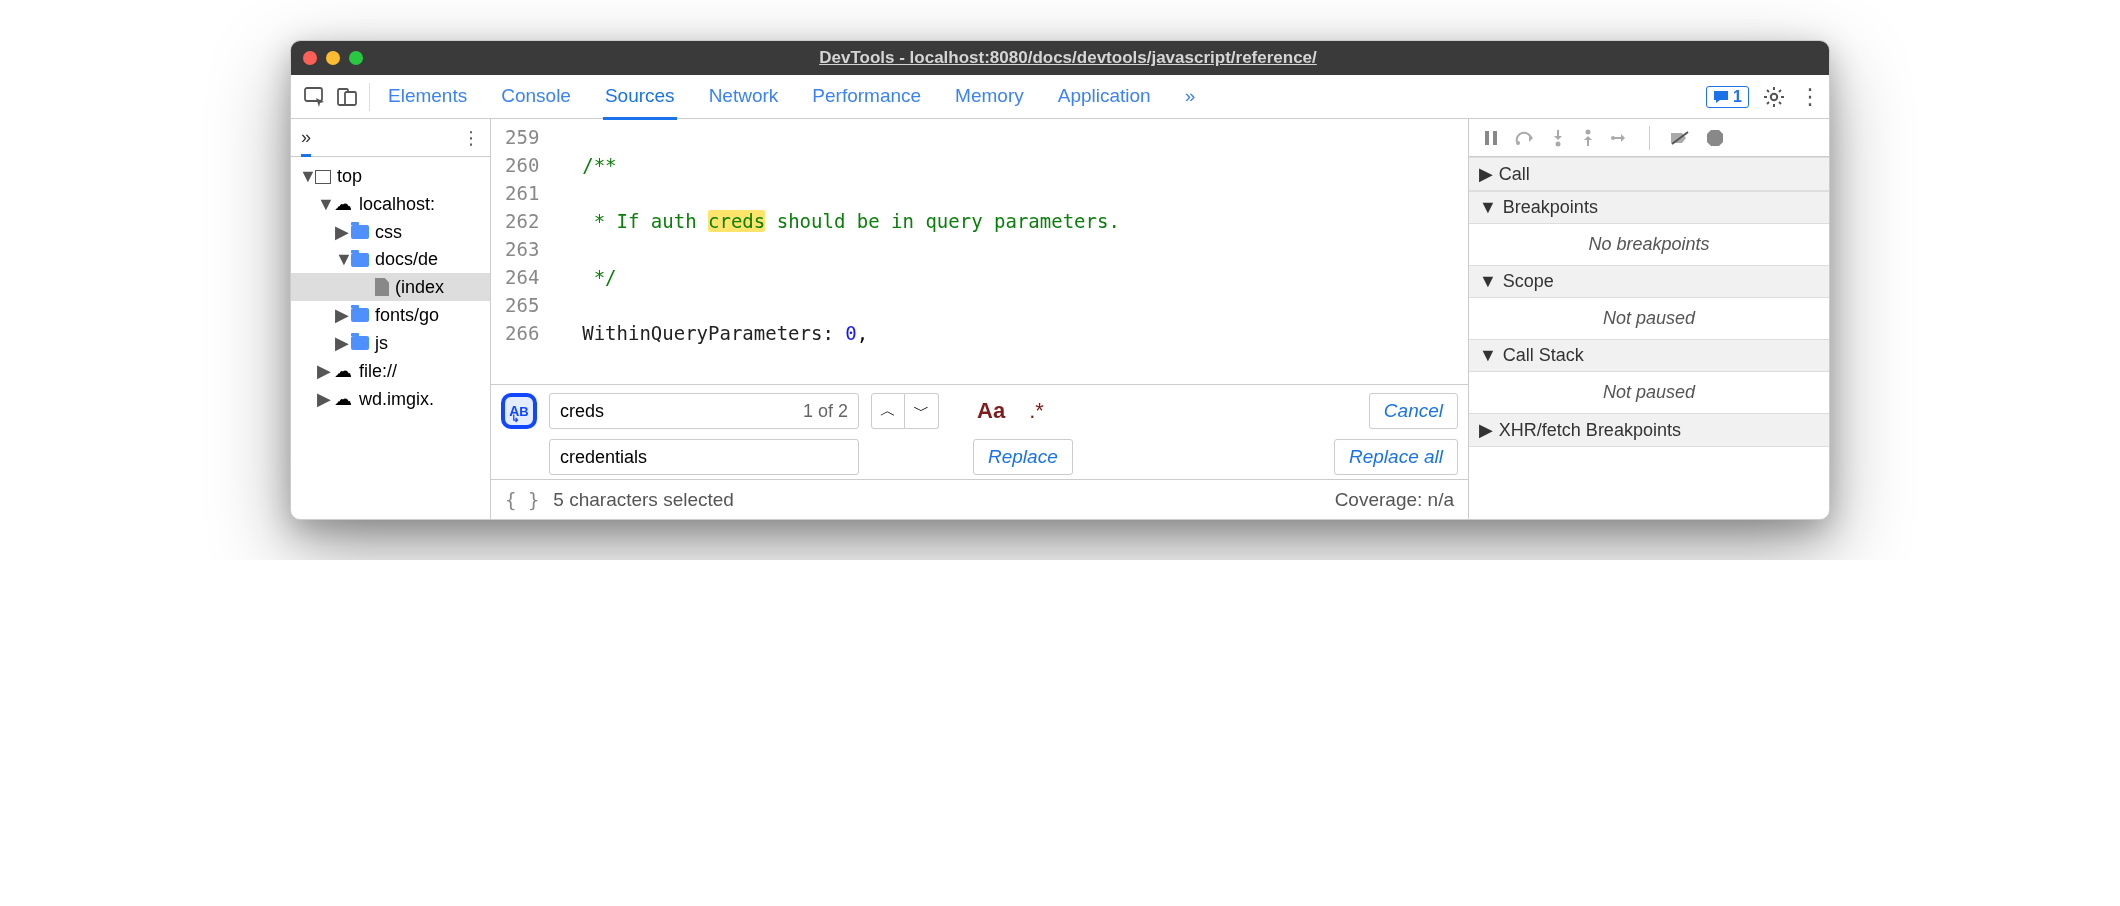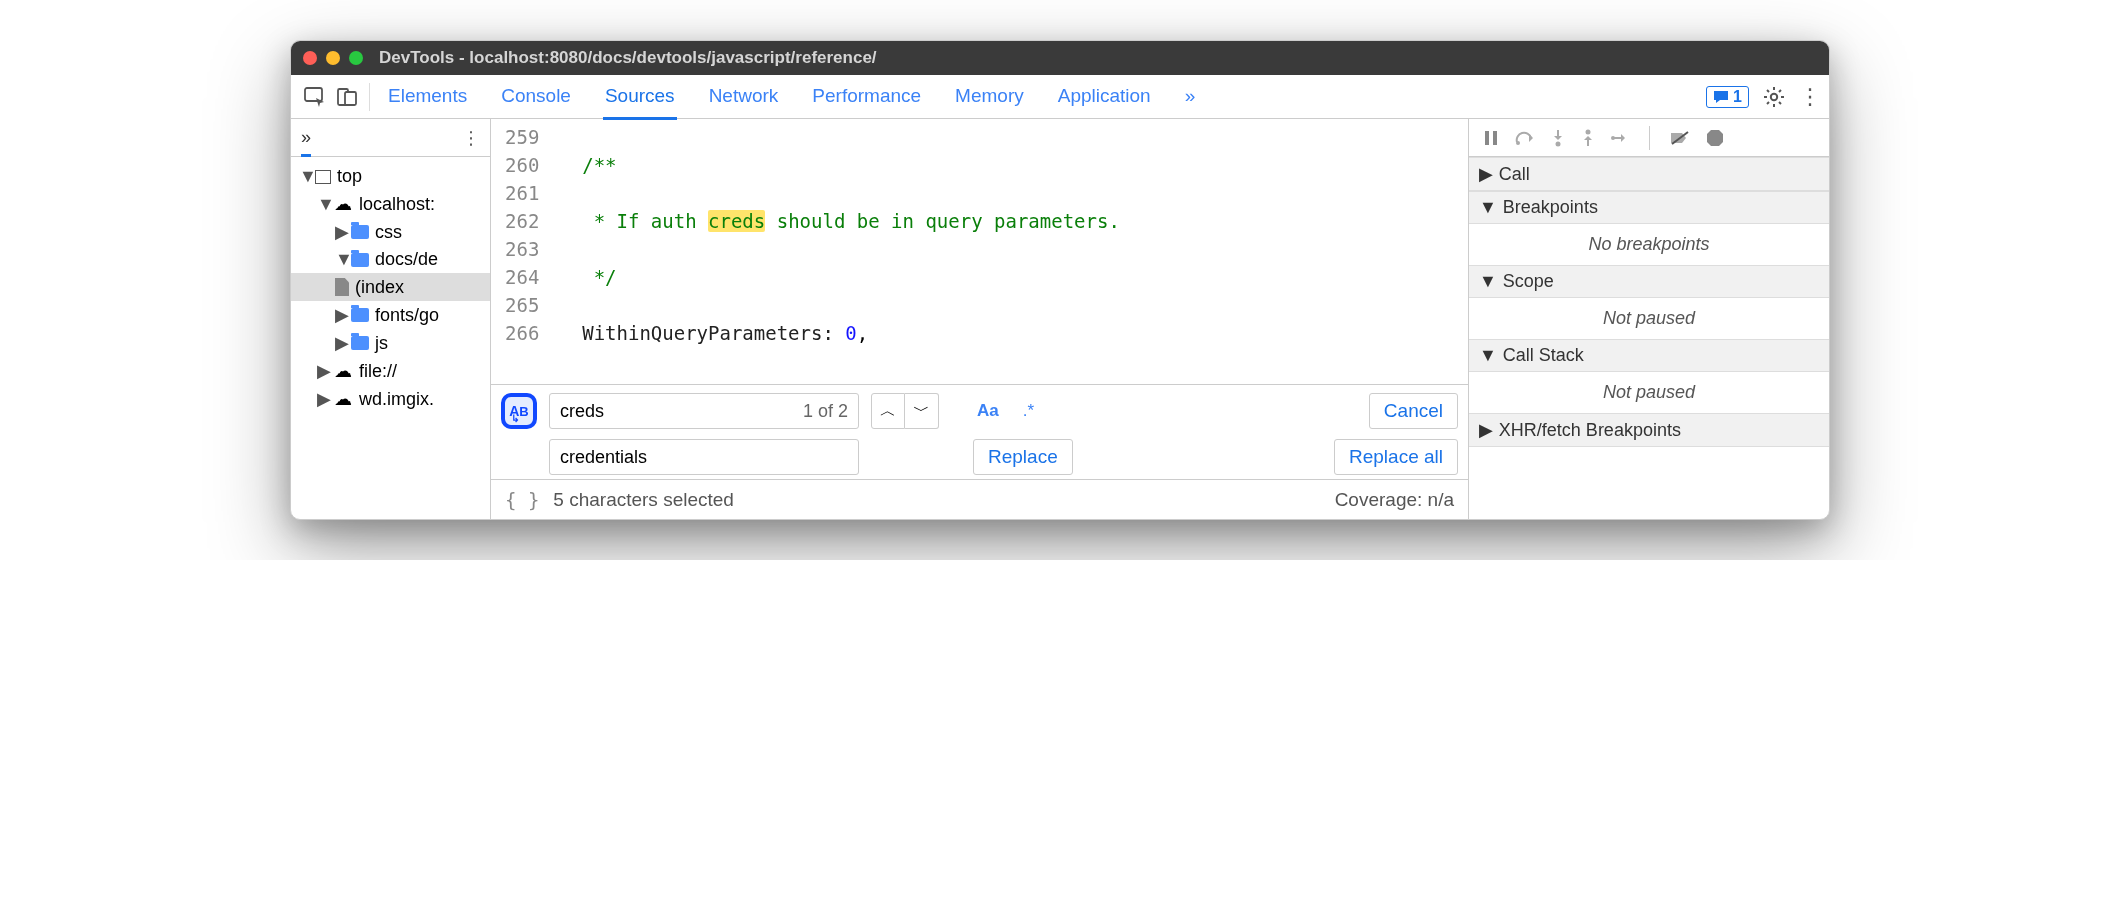--- a/index.html
+++ b/index.html
@@ -27,21 +27,21 @@
     align-items: center;
     padding: 0 12px;
     font-size: 17px;
     font-weight: 600;
   }
   .traffic { display: flex; gap: 9px; margin-right: 16px; }
   .dot { width: 14px; height: 14px; border-radius: 50%; }
   .dot.red { background: #ff5f57; }
   .dot.yellow { background: #febc2e; }
   .dot.green { background: #28c840; }
-  .title-text { flex: 1; text-align: left; padding-right: 60px; }
+  .title-text { flex: 1; text-align: center; padding-right: 60px; text-decoration: underline; }
   .toolbar {
     display: flex;
     align-items: center;
     height: 44px;
     border-bottom: 1px solid #ccc;
     padding: 0 8px;
     font-size: 19px;
     color: #333;
   }
   .toolbar .icon-btn { width: 32px; display: flex; justify-content: center; align-items: center; color: #555; }
@@ -68,21 +68,21 @@
   .sidebar-head .chev { color: #333; border-bottom: 3px solid #1a73e8; padding-bottom: 6px; margin-bottom: -8px; }
   .tree { padding: 6px 0; overflow: hidden; white-space: nowrap; }
   .tree-row { display: flex; align-items: center; gap: 6px; padding: 3px 6px; }
   .tree-row .tri { width: 10px; display: inline-block; color: #555; }
   .tree-row.selected { background: #ddd; }
   .folder-icon { width: 18px; height: 14px; background: #4d90fe; border-radius: 2px; position: relative; display: inline-block; }
   .folder-icon::before { content:""; position:absolute; top:-3px; left:0; width:8px; height:3px; background:#4d90fe; border-radius:1px 1px 0 0; }
   .cloud-icon { display:inline-flex; width:20px; justify-content:center; }
   .file-icon { width: 14px; height: 18px; background: #888; display: inline-block; clip-path: polygon(0 0, 70% 0, 100% 25%, 100% 100%, 0 100%); }
   .frame-icon { width:16px; height:14px; border: 1.5px solid #555; display:inline-block; }
-  .ind0 { padding-left: 8px; } .ind1 { padding-left: 26px; } .ind2 { padding-left: 44px; } .ind3 { padding-left: 28px; }
+  .ind0 { padding-left: 8px; } .ind1 { padding-left: 26px; } .ind2 { padding-left: 44px; } .ind3 { padding-left: 68px; }
   .editor-area { flex: 1; display: flex; flex-direction: column; border-right: 1px solid #ccc; min-width: 0; }
   .file-tabs {
     display: flex; align-items: center; height: 38px; border-bottom: 1px solid #ccc;
     padding: 0 8px; font-size: 18px;
   }
   .paginate { width:22px; height:22px; border:1px solid #888; display:flex; align-items:center; justify-content:center; border-radius:2px; }
   .file-tab { margin-left: 12px; display: flex; align-items: center; gap: 8px; }
   .file-tab .x { color: #666; }
   .code {
     flex: 1; display: flex; font-family: "SF Mono", Menlo, Consolas, monospace;
@@ -107,22 +107,22 @@
   .input {
     border: 1px solid #ccc; border-radius: 3px; padding: 6px 10px; font-size: 18px;
     display: flex; align-items: center; background: #fff; height: 36px;
   }
   .find-input { flex: 0 0 310px; justify-content: space-between; }
   .replace-input { flex: 0 0 310px; margin-left: 48px; }
   .navbtns { display: flex; }
   .navbtn { width: 34px; height: 36px; border: 1px solid #ccc; display:flex; align-items:center; justify-content:center; font-size:16px; }
   .navbtn:first-child { border-radius: 3px 0 0 3px; }
   .navbtn:last-child { border-radius: 0 3px 3px 0; border-left: none; }
-  .opt { color: #3b82f6; padding: 0 6px; font-size: 17px; }
-  .btn-link { color: #1a73e8; font-size: 19px; padding: 15px 14px; border: 1px solid #ccc; border-radius: 3px; background:#fff; height:36px; display:flex; align-items:center; }
+  .opt { color: #7f1d1d; padding: 0 6px; font-size: 22px; }
+  .btn-link { color: #1a73e8; font-size: 19px; padding: 15px 14px; border: 1px solid #ccc; border-radius: 3px; background:#fff; height:36px; display:flex; align-items:center;font-style:italic; }
   .status-line {
     border-top: 1px solid #ccc; height: 40px; display: flex; align-items: center;
     padding: 0 14px; font-size: 19px; color: #555; justify-content: space-between;
   }
   .braces { font-family: monospace; color: #888; margin-right: 14px; }
   .debugger { width: 360px; display:flex; flex-direction: column; font-size: 18px; overflow:hidden; }
   .dbg-tools { height: 38px; border-bottom: 1px solid #ccc; display:flex; align-items:center; gap: 16px; padding: 0 14px; color:#888; }
   .dbg-tools .sep2 { width:1px; height:24px; background:#ccc; margin: 0 4px; }
   .section-head { background: #f1f1f1; border-top:1px solid #ddd; border-bottom:1px solid #ddd; padding: 5px 10px; display:flex; align-items:center; gap:6px; color:#333; }
   .section-body { padding: 10px; text-align: center; color: #555; font-style: italic; }

